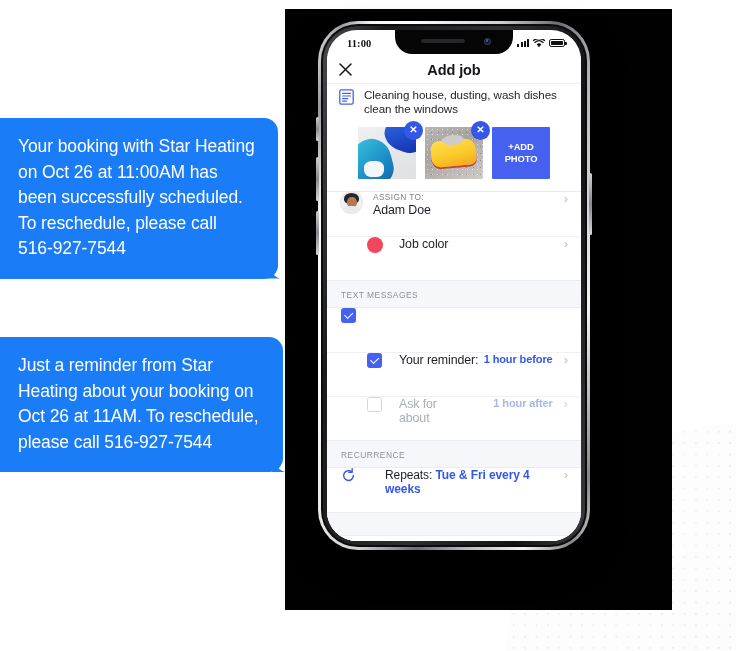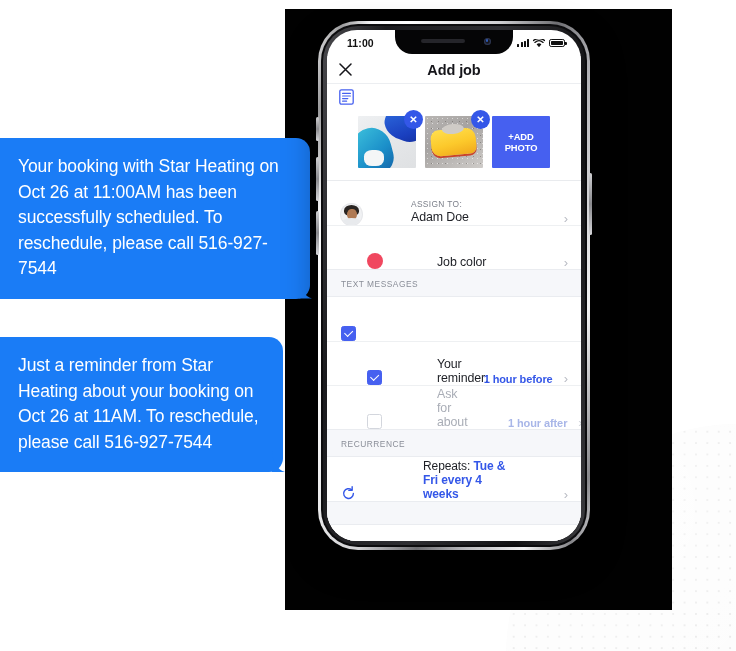--- a/index.html
+++ b/index.html
@@ -63,21 +63,21 @@
   }
   .bubble .tail::after{
     content:"";
     position:absolute;
     left:0px; bottom:0px;
     width:13px;height:22px;
     background:#1a7cf6;
     -webkit-clip-path:path("M0,22 L0,0 C0,12 6,20 13,22 Z");
     clip-path:path("M0,22 L0,0 C0,12 6,20 13,22 Z");
   }
-  #bubble-1{ left:0px; top:138px; width:310px; }
+  #bubble-1{ left:0px; top:118px; width:278px; }
   #bubble-2{ left:0px; top:337px; width:283px; }
 
   
   .phone{
     position:absolute;
     left:318px; top:21px;
     width:272px; height:529px;
   }
   .phone-frame{
     position:absolute;inset:0;
@@ -129,21 +129,21 @@
   }
   .notch .cam::after{content:"";position:absolute;left:1.6px;top:1.4px;width:2.6px;height:2.6px;border-radius:50%;background:#2f5bb7;}
 
   
   .statusbar{
     position:absolute;left:0;right:0;top:0;height:26px;
     display:flex;align-items:center;justify-content:space-between;
     padding:0 16px 0 20px;box-sizing:border-box;
     font-size:10.5px;font-weight:bold;color:#111;z-index:5;
   }
-  .sb-time{letter-spacing:0.1px;}
+  .sb-time{letter-spacing:0.1px;font-family:Liberation Serif, serif;}
   .sb-right{display:flex;align-items:center;gap:4px;}
   .sig{display:flex;align-items:flex-end;gap:1.2px;height:8px;}
   .sig i{display:block;width:2px;background:#111;border-radius:0.5px;}
   .sig i:nth-child(1){height:3px;}
   .sig i:nth-child(2){height:4.6px;}
   .sig i:nth-child(3){height:6.2px;}
   .sig i:nth-child(4){height:8px;}
   .batt{width:16px;height:8px;border:1.1px solid #111;border-radius:2.2px;position:relative;box-sizing:border-box;}
   .batt::before{content:"";position:absolute;left:1px;top:1px;bottom:1px;right:1px;background:#111;border-radius:0.8px;}
   .batt::after{content:"";position:absolute;right:-3px;top:2.4px;width:1.6px;height:3px;background:#111;border-radius:0 1px 1px 0;}
@@ -202,22 +202,22 @@
   }
   .add-photo{
     width:58px;height:52px;background:#4660f0;color:#fff;border-radius:1px;
     display:flex;align-items:center;justify-content:center;text-align:center;
     font-size:9.4px;font-weight:bold;line-height:11.5px;letter-spacing:-0.1px;cursor:pointer;
   }
 
   .sep{height:1px;background:#e9ebee;}
 
   .row{
-    display:flex;align-items:flex-end;min-height:44px;padding:0 13px 0 14px;
-    background:#fff;box-sizing:border-box;position:relative;cursor:pointer;gap:38px;
+    display:flex;align-items:flex-start;min-height:44px;padding:0 13px 0 14px;
+    background:#fff;box-sizing:border-box;position:relative;cursor:pointer;
   }
   .row + .row{border-top:1px solid #eef0f2;padding-left:40px;}
   .row .lead{flex:0 0 auto;width:32px;display:flex;align-items:center;}
   .row .body{flex:1 1 auto;min-width:0;}
   .chev{
     flex:0 0 auto;color:#b9bcc4;font-size:13px;margin-left:6px;line-height:1;
   }
   .avatar{
     width:21px;height:21px;border-radius:50%;overflow:hidden;position:relative;
     background:#f0f1f3;box-shadow:0 0 0 1px #e6e7ea;
@@ -329,20 +329,21 @@
 
     <div class="content">
 
       <div class="desc-row">
         <span class="desc-icon">
           <svg width="15" height="16" viewBox="0 0 15 16" aria-hidden="true">
             <rect x="0.8" y="0.8" width="13.4" height="14.4" rx="1.6" fill="#ffffff" stroke="#4660f0" stroke-width="1.3"></rect>
             <path d="M3.6 4.4h7.8M3.6 7h7.8M3.6 9.6h5.2M3.6 12.2h4" stroke="#4660f0" stroke-width="1.2" stroke-linecap="round"></path>
           </svg>
         </span>
+        <span class="desc-text">Cleaning house, dusting, wash dishes clean the windows</span>
       </div>
 
       <div class="photo-row">
         <div class="thumb">
           <div class="pic pic-1">
             <span class="g1"></span>
               <span class="g2"></span>
               <span class="g3"></span>
           </div>
           <div class="del">✕</div>

